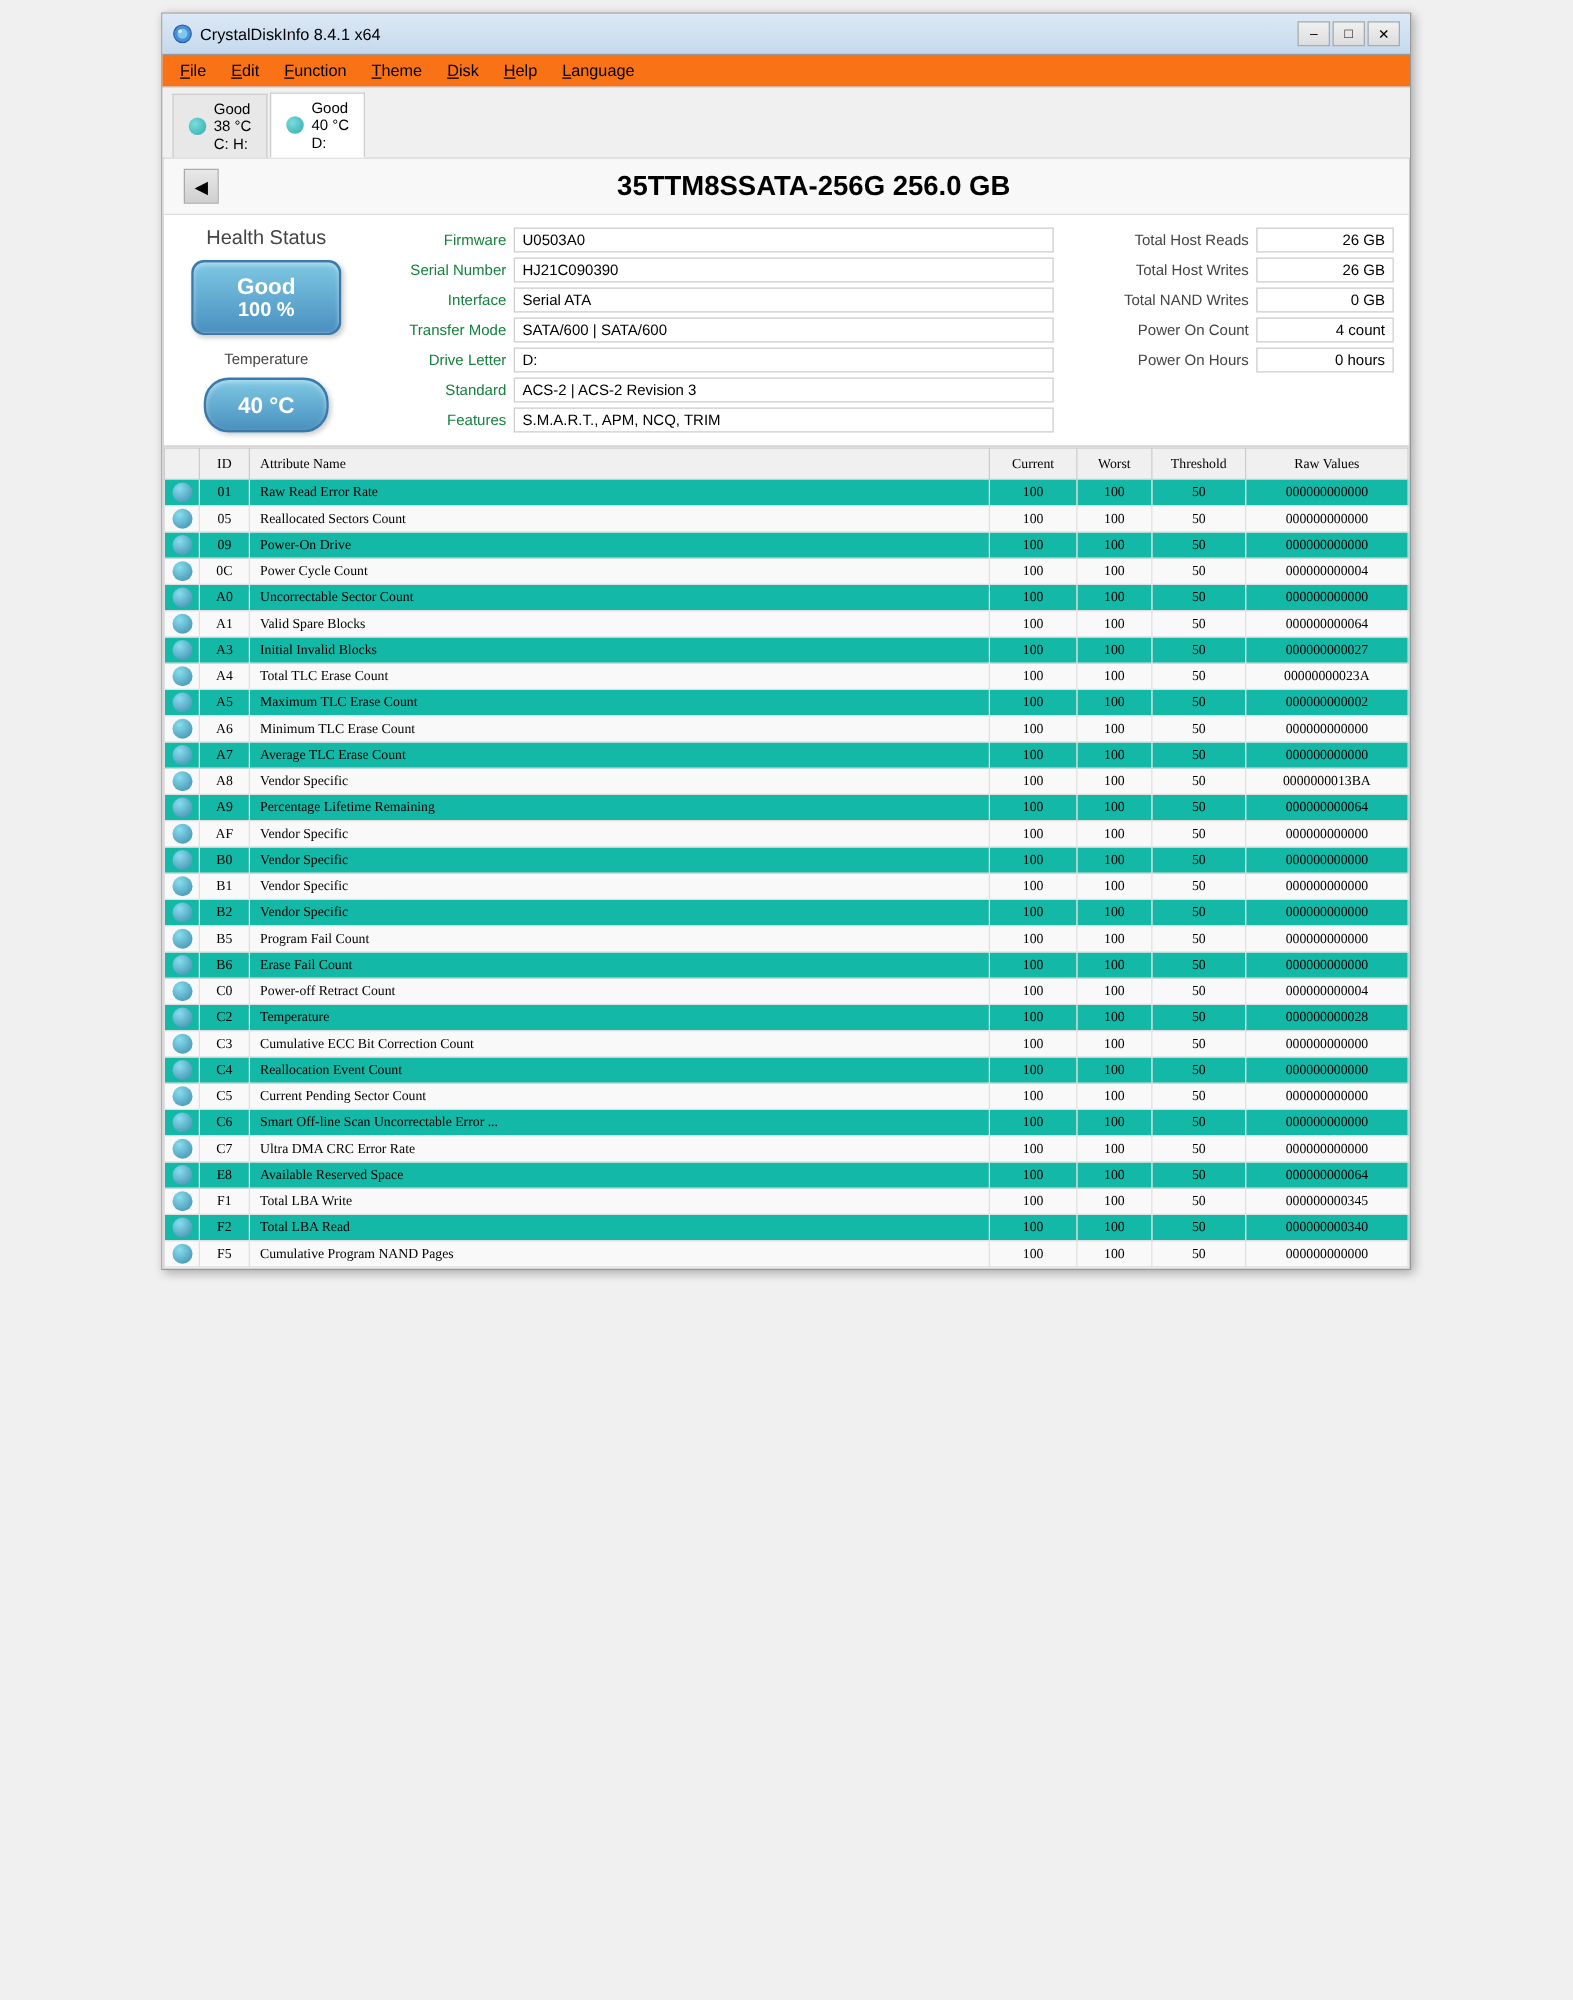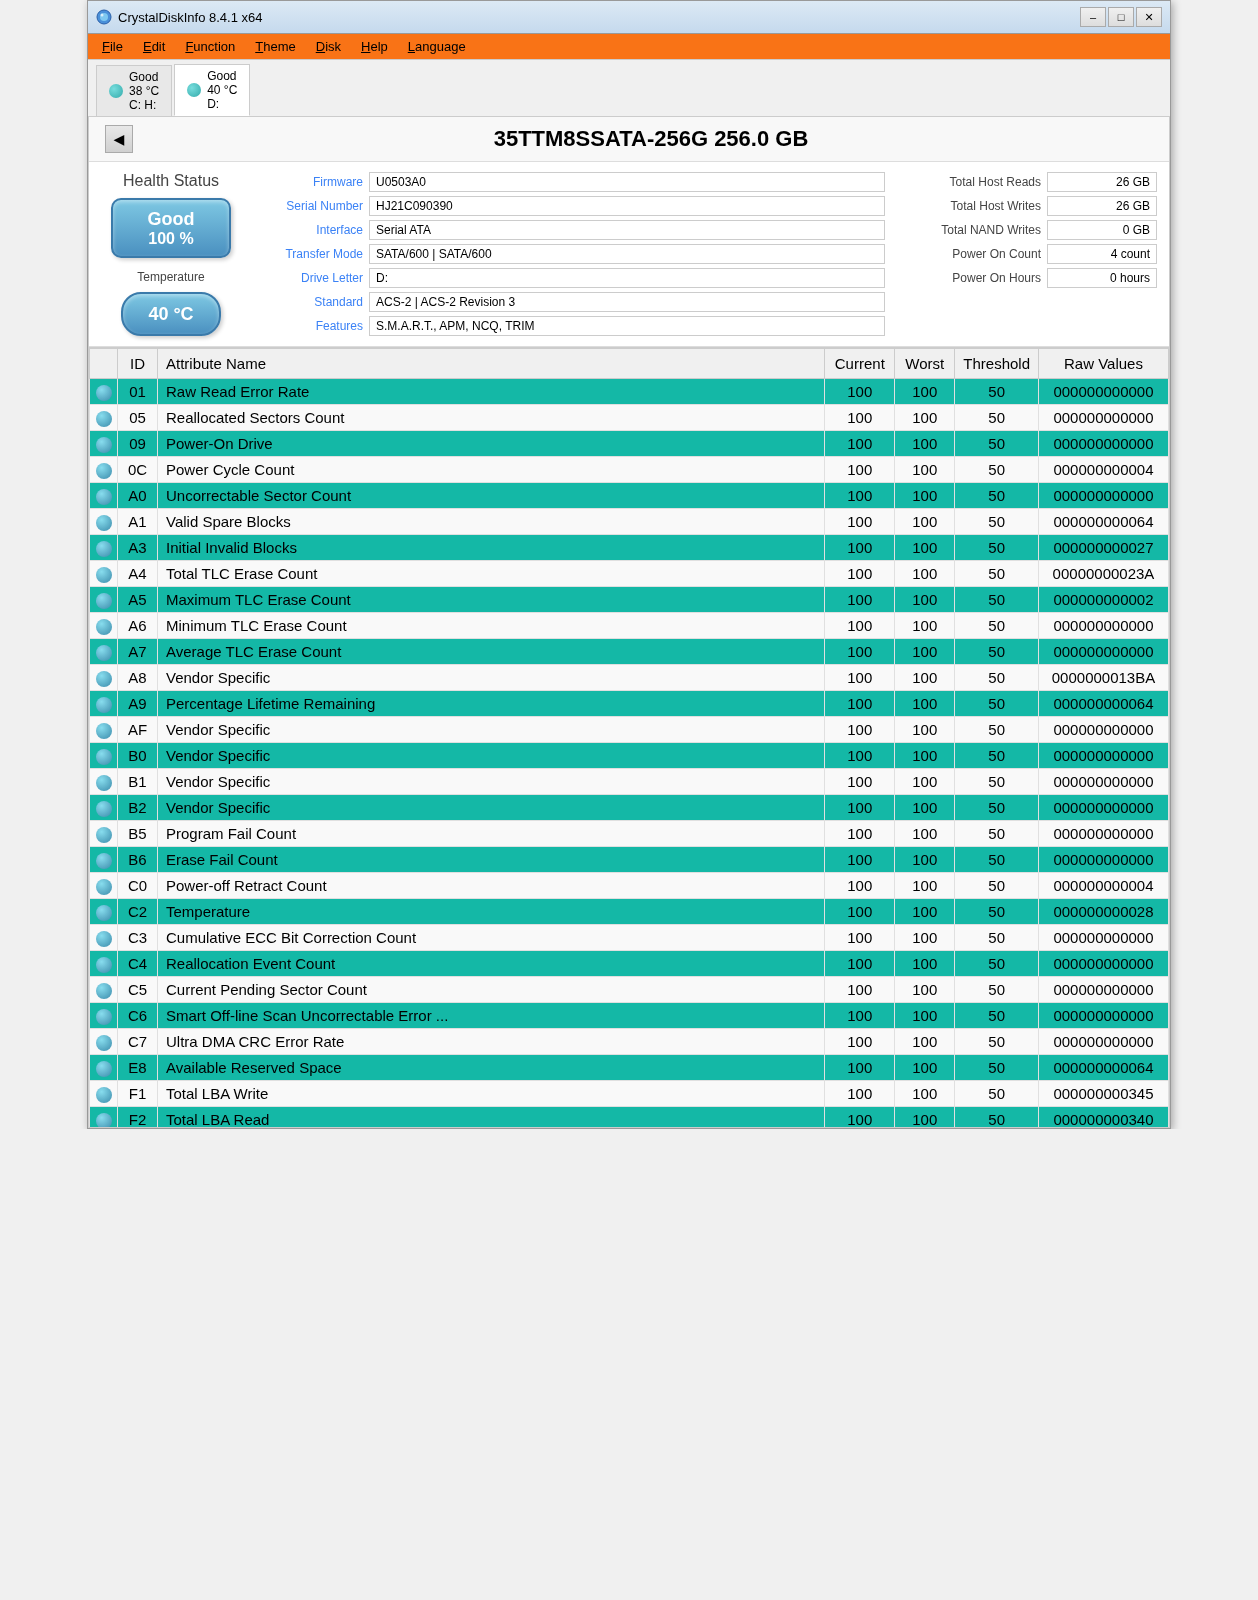--- a/index.html
+++ b/index.html
@@ -5,24 +5,25 @@
     * { box-sizing: border-box; margin: 0; padding: 0; }
     body {
       font-family: 'Segoe UI', Tahoma, Arial, sans-serif;
       font-size: 13px;
       background: #f0f0f0;
       display: flex;
       justify-content: center;
       align-items: flex-start;
     }
     .window {
-      width: 1084px;
+      width: 1000px;
       background: #f0f0f0;
       border: 1px solid #999;
       box-shadow: 2px 2px 8px rgba(0,0,0,0.3);
+      margin: 10px;
     }
     .title-bar {
       background: linear-gradient(to bottom, #dce9f5, #c5d9ed);
       padding: 6px 8px;
       display: flex;
       align-items: center;
       justify-content: space-between;
       border-bottom: 1px solid #999;
     }
     .title-bar-left {
@@ -193,21 +194,21 @@
     }
     .info-row {
       display: flex;
       align-items: center;
       gap: 6px;
     }
     .info-field-label {
       text-align: right;
       min-width: 110px;
       font-size: 12px;
-      color: #3b82f6;
+      color: #15803d;
     }
     .info-field-value {
       flex: 1;
       padding: 2px 6px;
       border: 1px solid #ccc;
       background: #fff;
       font-size: 12px;
       min-width: 200px;
     }
     .right-stats {
@@ -236,21 +237,22 @@
       text-align: right;
     }
     .table-container {
       overflow-y: auto;
       max-height: 780px;
       border-top: 1px solid #ccc;
     }
     table {
       width: 100%;
       border-collapse: collapse;
-      font-size: 15px;
+      font-size: 11px;
+      font-family: Liberation Serif, serif;
     }
     thead tr {
       background: #f0f0f0;
     }
     thead th {
       padding: 6px 8px;
       text-align: center;
       border: 1px solid #ccc;
       font-weight: normal;
       white-space: nowrap;

